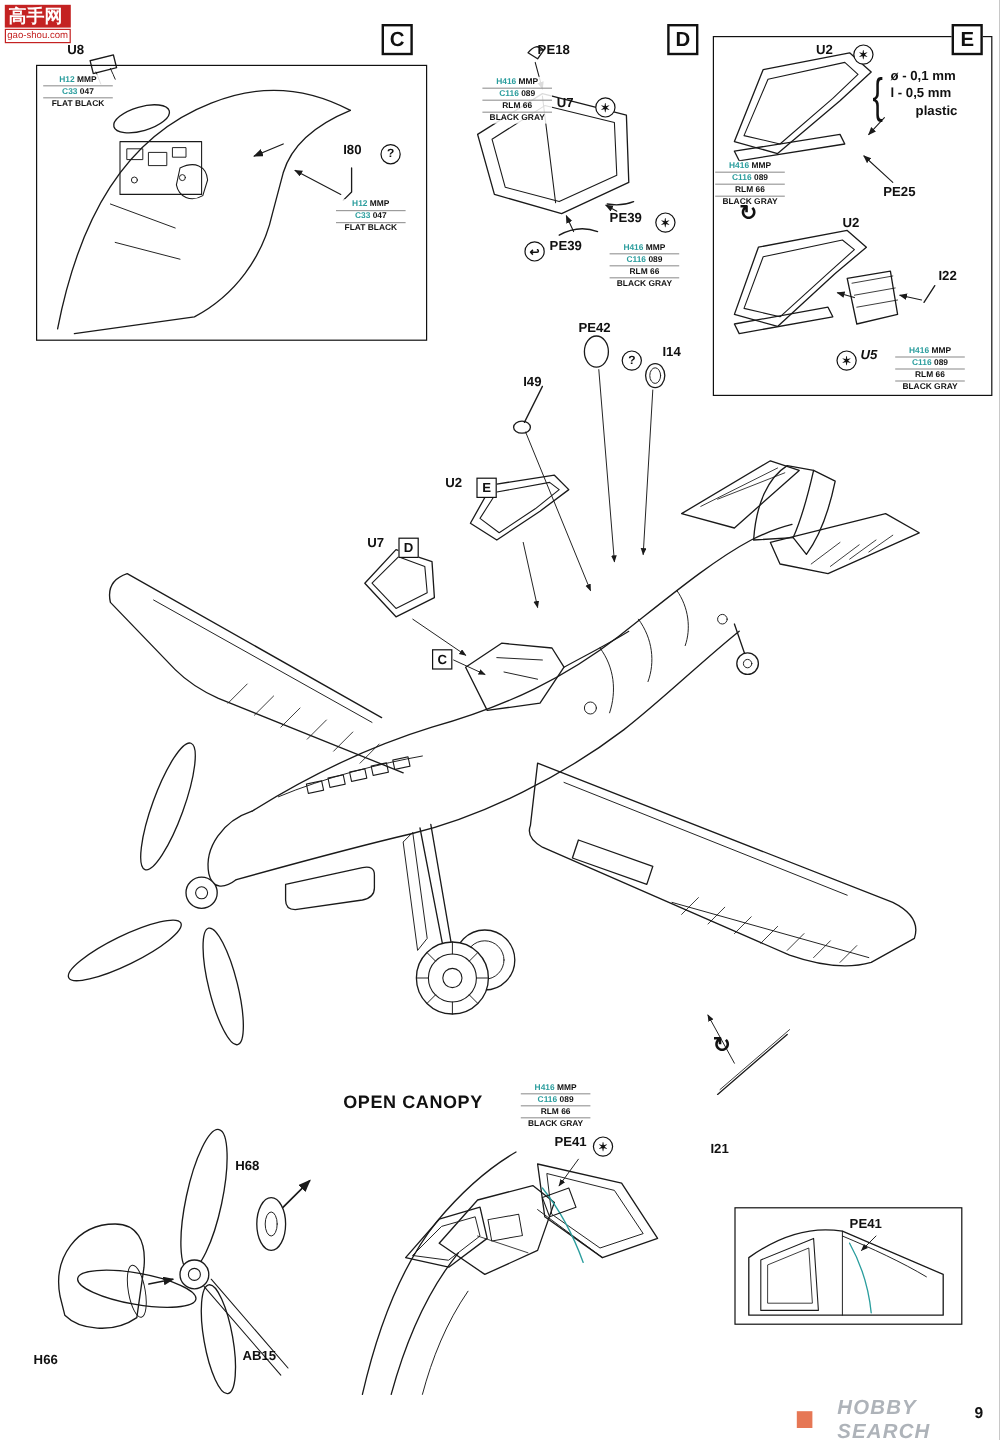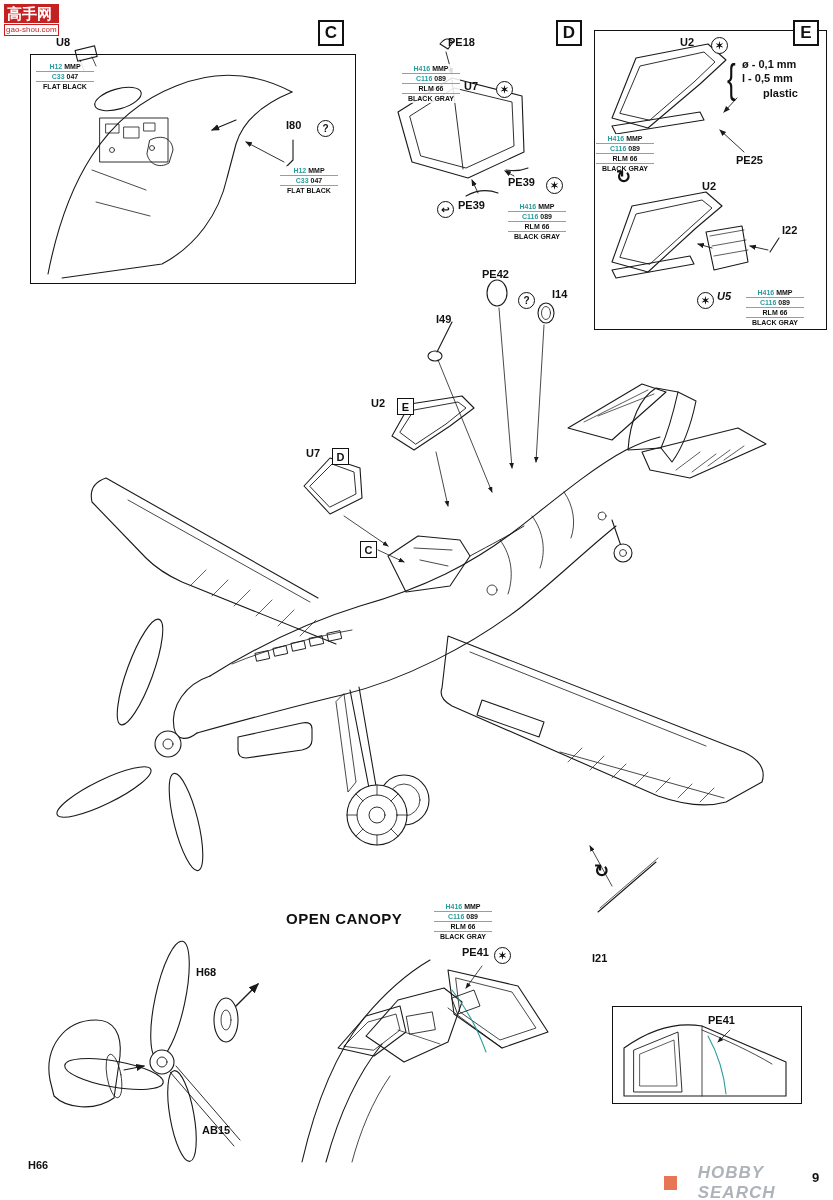--- a/index.html
+++ b/index.html
@@ -336,18 +336,18 @@
     <div class="r"><span class="t">C116</span> <span class="k">089</span></div>
     <div class="r k">RLM 66</div>
     <div class="k">BLACK GRAY</div>
   </div>
   <div class="lbl" style="left:462px;top:946px;">PE41</div>
   <div class="sym" style="left:494px;top:947px;">
       <span>✶</span>
     </div>
 
   <div class="lbl" style="left:196px;top:966px;">H68</div>
-  <div class="lbl" style="left:28px;top:1128px;margin-top:31px;">H66</div>
+  <div class="lbl" style="left:28px;top:1128px;">H66</div>
   <div class="lbl" style="left:174px;top:1124px;margin-left:28px;">AB15</div>
 
   <div class="lbl" style="left:708px;top:1014px;">PE41</div>
 
 </div>
 
 </body></html>

